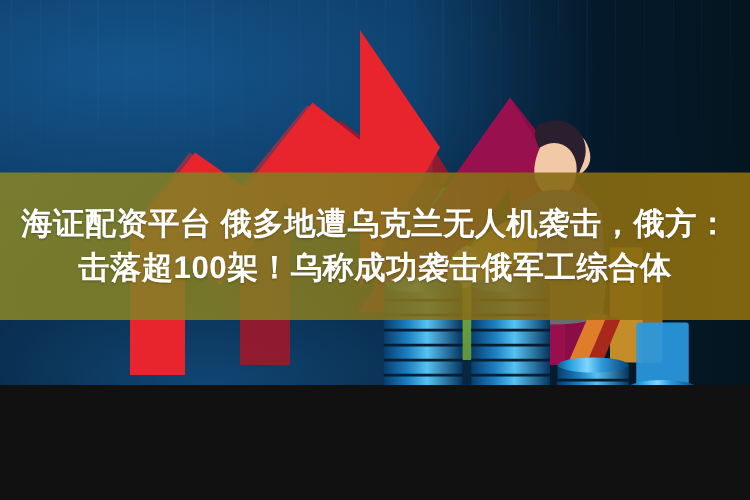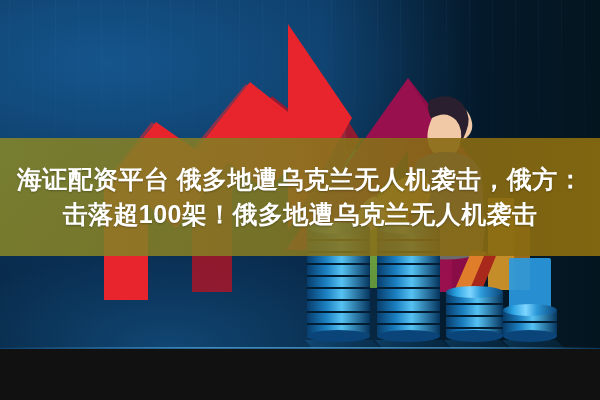--- a/index.html
+++ b/index.html
@@ -1,18 +1,18 @@
 <!DOCTYPE html>
 <html><head>
 <meta charset="utf-8">
 <style>
   html,body{margin:0;padding:0;background:#111;}
   #stage{
     position:relative;
-    width:600px;height:349px;
+    width:600px;height:308px;
     overflow:hidden;
     font-family:"Liberation Sans","DejaVu Sans",sans-serif;
     background:#051c2e;
   }
 
   
   .bg-base{
     position:absolute;inset:0;
     background:
       radial-gradient(120% 90% at 18% 18%, #15558c 0%, #0e3f6b 38%, #08294a 62%, #041a2d 100%);
@@ -203,16 +203,16 @@
       <ellipse cx="530" cy="310" rx="27" ry="6" fill="url(#coinFace)"></ellipse>
     </g>
   </svg>
 
   <div class="floorline"></div>
   <div class="floor"></div>
 
   <div class="band"></div>
   <div class="headline">
     <div class="line">海证配资平台 俄多地遭乌克兰无人机袭击，俄方：</div>
-    <div class="line">击落超100架！俄多地遭乌克兰无人机袭击</div>
+    <div class="line">击落超100架！乌称成功袭击俄军工综合体</div>
   </div>
 
 </div>
 
 </body></html>

